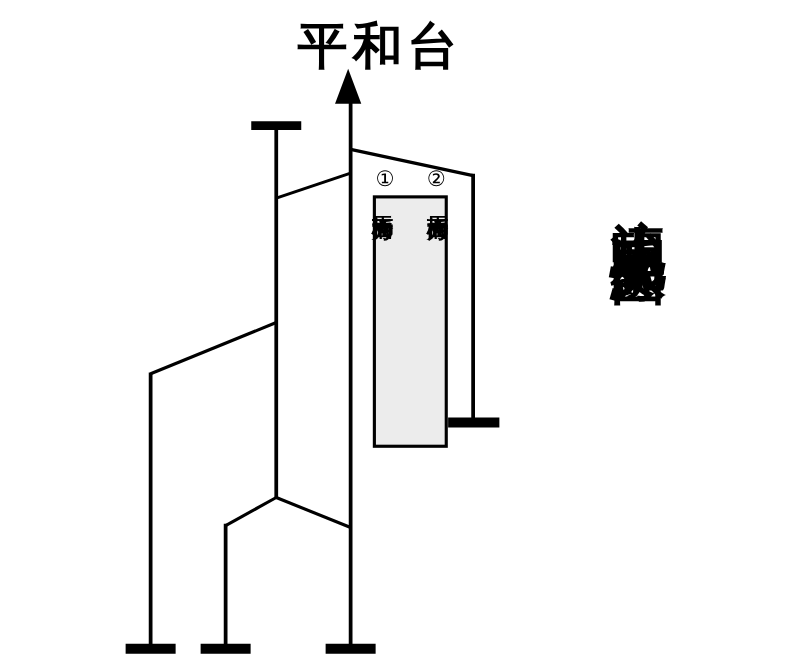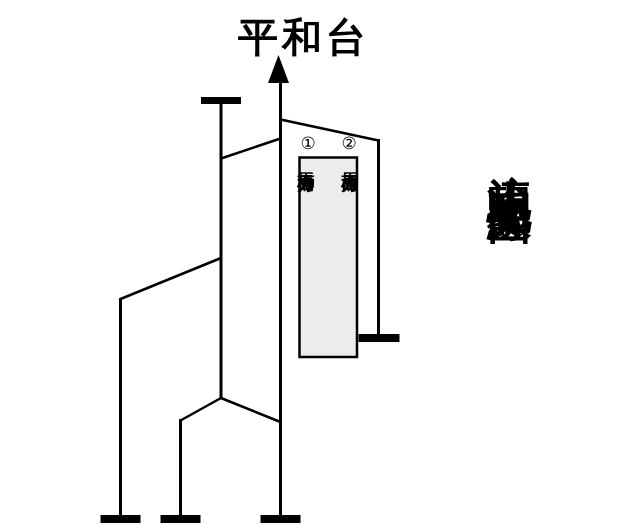--- a/index.html
+++ b/index.html
@@ -6,21 +6,21 @@
     margin: 0;
     padding: 0;
     background: #ffffff;
   }
   .stage {
     position: relative;
     width: 640px;
     height: 530px;
     background: #ffffff;
     overflow: hidden;
-    font-family: Liberation Sans, sans-serif;
+    font-family: Liberation Serif, serif;
     color: #000000;
   }
   .stage svg {
     position: absolute;
     left: 0;
     top: 0;
   }
   svg line {
     stroke: #000000;
   }

